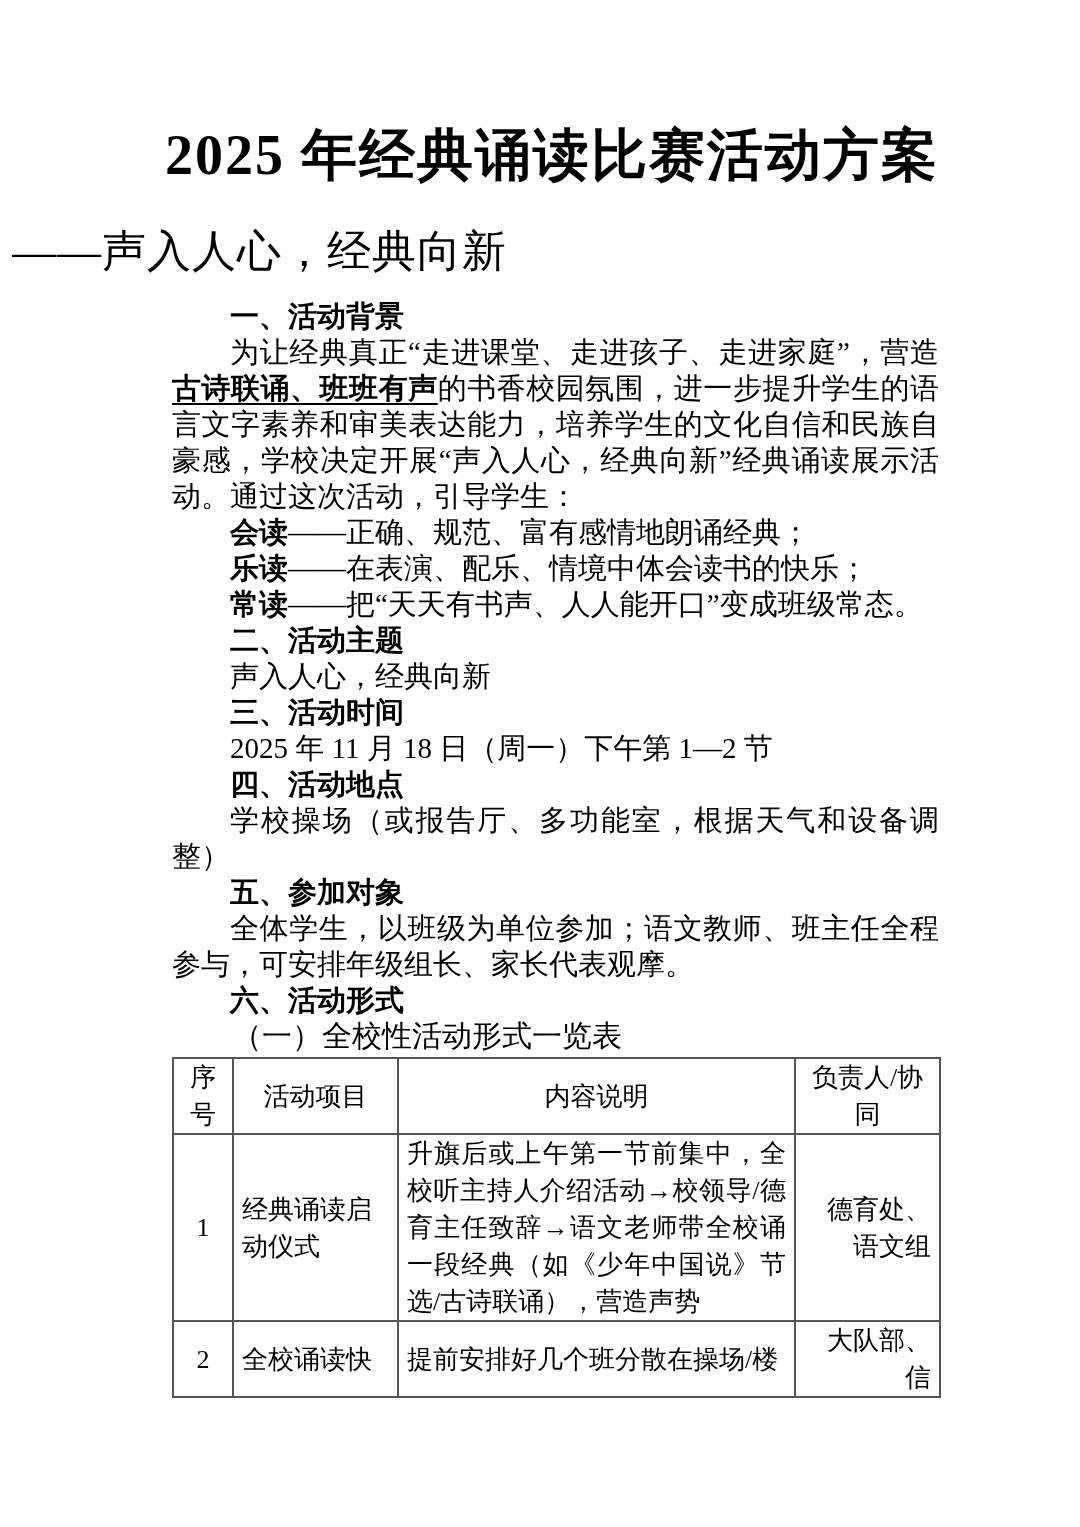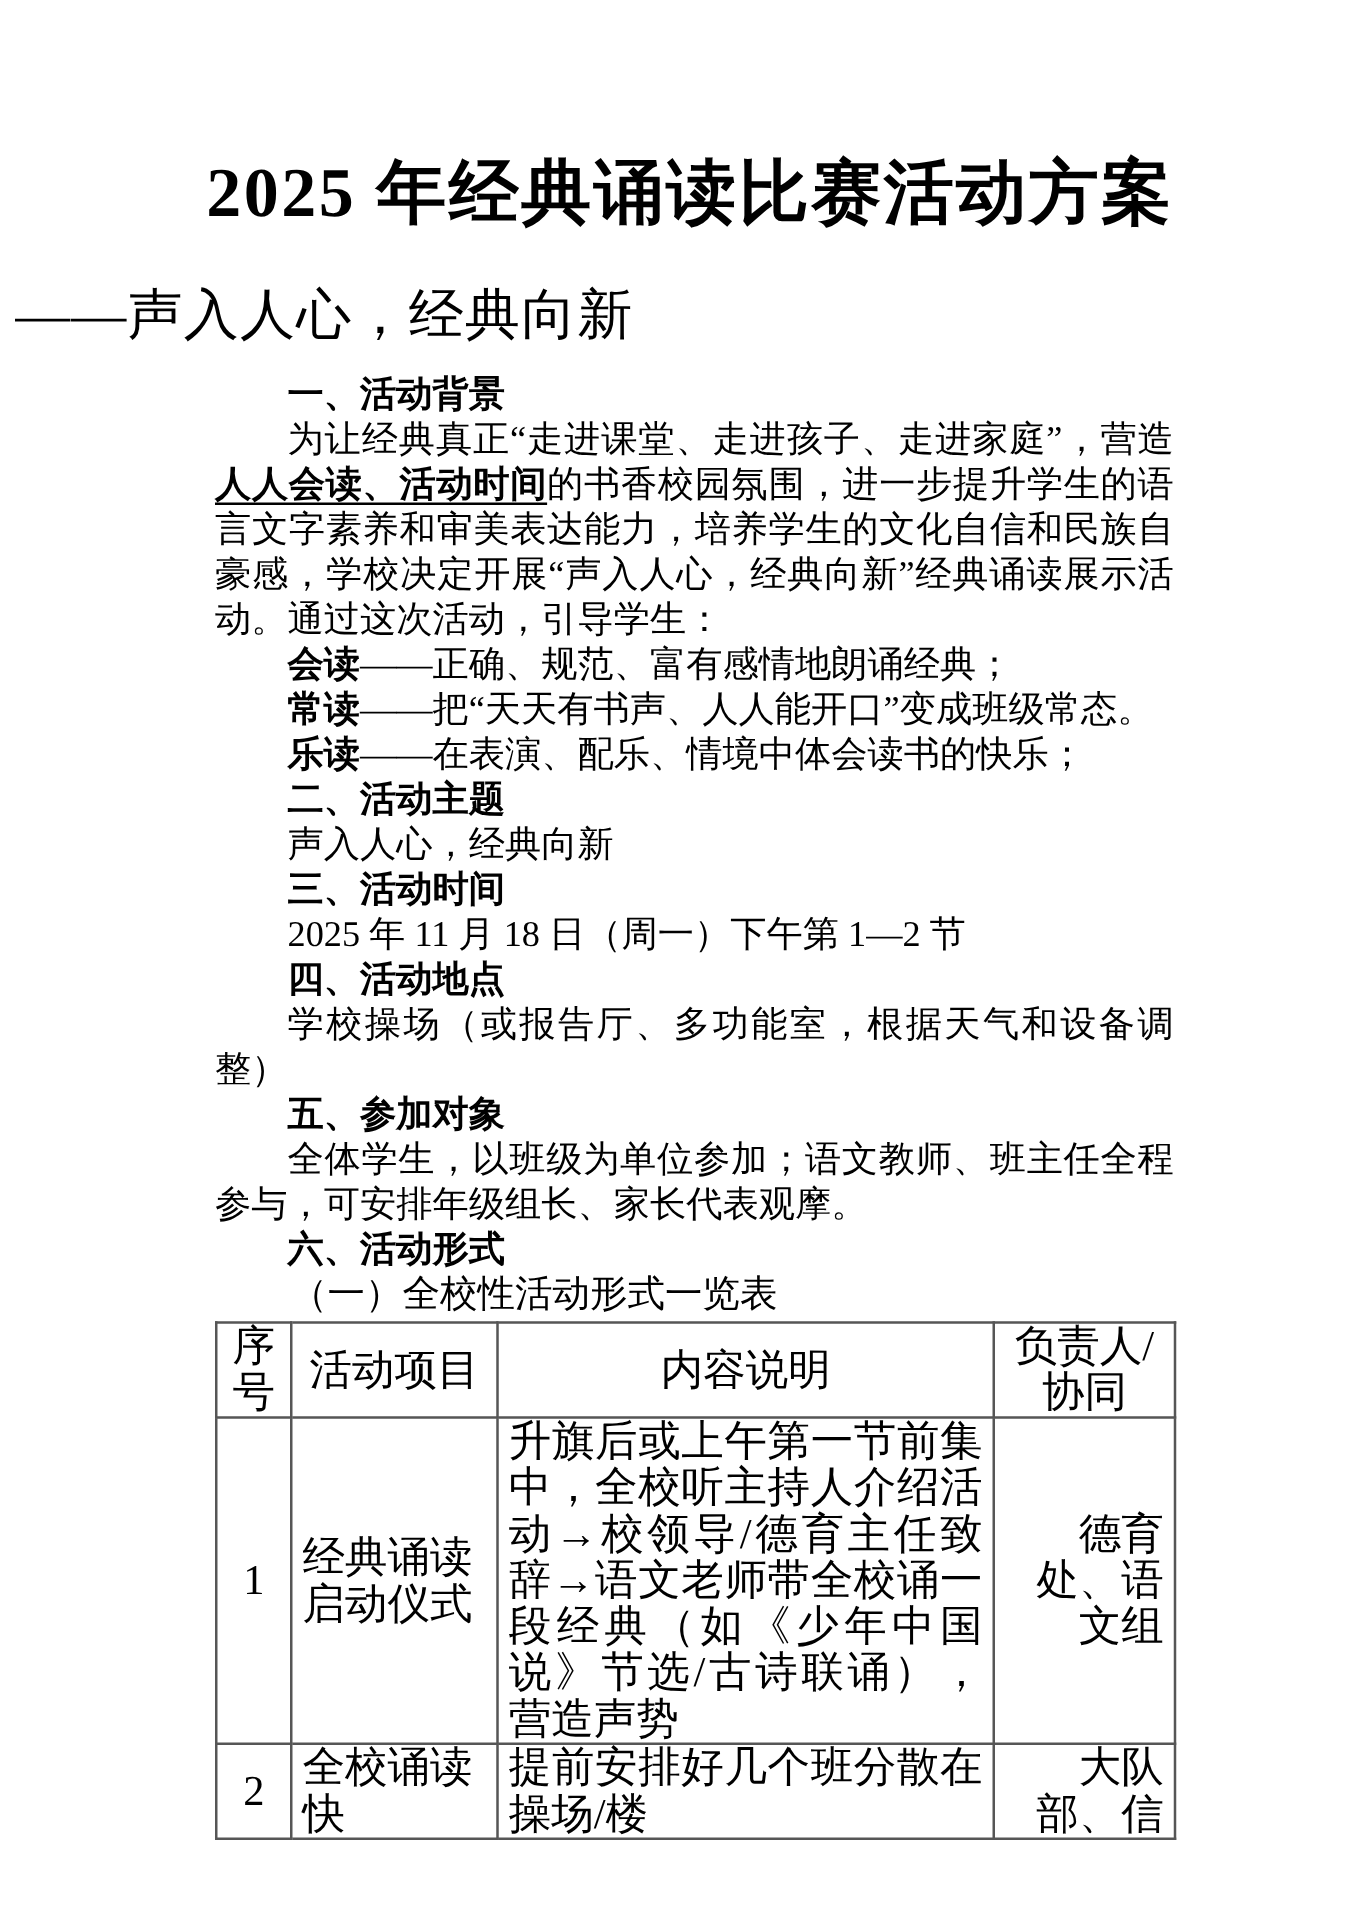--- a/index.html
+++ b/index.html
@@ -40,21 +40,21 @@
   p.heading { font-weight: bold; }
   p.sub-heading { font-weight: normal; font-size: 30px; }
   .bold-underline { font-weight: bold; text-decoration: underline; text-underline-offset: 5px; }
   .goal-label { font-weight: bold; }
 
   table.activity-table {
     border-collapse: collapse;
     table-layout: fixed;
     width: 767px;
     margin-top: 3px;
-    font-size: 34px;
+    font-size: 26px;
     line-height: 37px;
   }
   .activity-table th, .activity-table td {
     border: 2px solid #565656;
     padding: 0 8px;
     vertical-align: middle;
     overflow: hidden;
   }
   .activity-table th {
     font-weight: normal;
@@ -74,28 +74,28 @@
 <div class="page">
 
   <h1 class="title">2025 年经典诵读比赛活动方案</h1>
 
   <h2 class="subtitle">——声入人心，经典向新</h2>
 
   <div class="content">
 
     <p class="heading">一、活动背景</p>
 
-    <p class="body-paragraph"><span>为让经典真正“走进课堂、走进孩子、走进家庭”，营造</span><span class="bold-underline">人人会读、活动时间</span><span>的书香校园氛围，进一步提升学生的语言文字素养和审美表达能力，培养学生的文化自信和民族自豪感，学校决定开展“声入人心，经典向新”经典诵读展示活动。通过这次活动，引导学生：</span></p>
+    <p class="body-paragraph"><span>为让经典真正“走进课堂、走进孩子、走进家庭”，营造</span><span class="bold-underline">古诗联诵、班班有声</span><span>的书香校园氛围，进一步提升学生的语言文字素养和审美表达能力，培养学生的文化自信和民族自豪感，学校决定开展“声入人心，经典向新”经典诵读展示活动。通过这次活动，引导学生：</span></p>
 
     <p class="goal-line"><span class="goal-label">会读</span><span>——正确、规范、富有感情地朗诵经典；</span></p>
 
 
+    <p class="goal-line"><span class="goal-label">乐读</span><span>——在表演、配乐、情境中体会读书的快乐；</span></p>
+
     <p class="goal-line"><span class="goal-label">常读</span><span>——把“天天有书声、人人能开口”变成班级常态。</span></p>
-
-    <p class="goal-line"><span class="goal-label">乐读</span><span>——在表演、配乐、情境中体会读书的快乐；</span></p>
 
     <p class="heading">二、活动主题</p>
     <p>声入人心，经典向新</p>
 
     <p class="heading">三、活动时间</p>
     <p>2025 年 11 月 18 日（周一）下午第 1—2 节</p>
 
     <p class="heading">四、活动地点</p>
     <p>学校操场（或报告厅、多功能室，根据天气和设备调整）</p>
 

